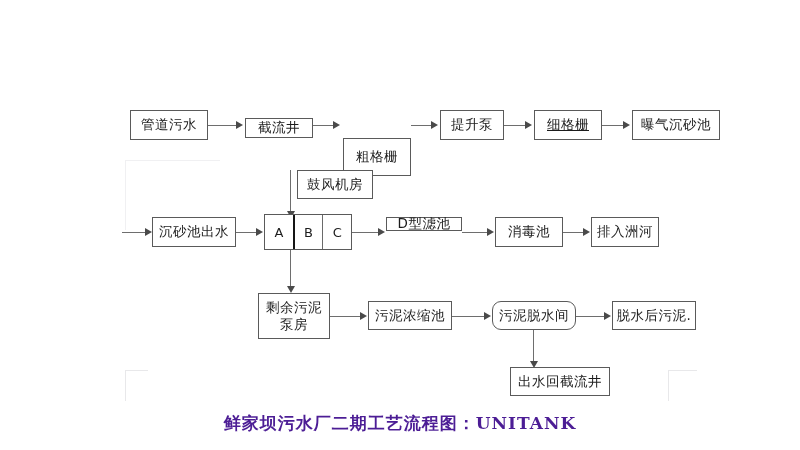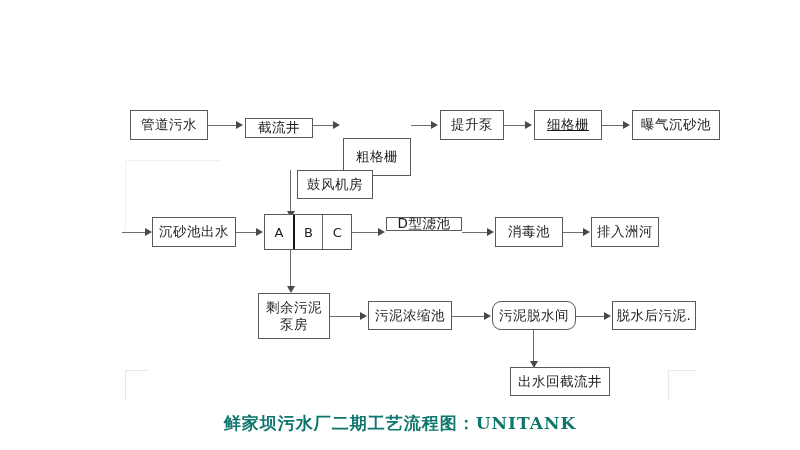--- a/index.html
+++ b/index.html
@@ -92,21 +92,21 @@
     border-left: 4px solid transparent;
     border-right: 4px solid transparent;
     border-top: 7px solid #4a4a4a;
   }
 
   .caption {
     position: absolute;
     left: 0;
     right: 0;
     text-align: center;
-    color: #0f766e;
+    color: #4c1d95;
     font-size: 17px;
     letter-spacing: 1px;
     font-family: "DejaVu Serif", "Liberation Serif", serif;
     font-weight: 600;
     white-space: nowrap;
   }
 </style>
 </head>
 <body>
 

